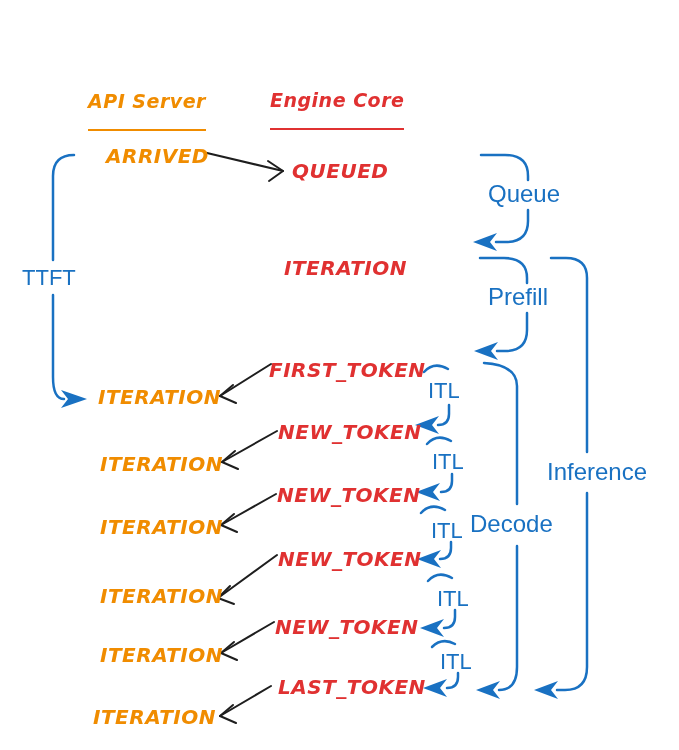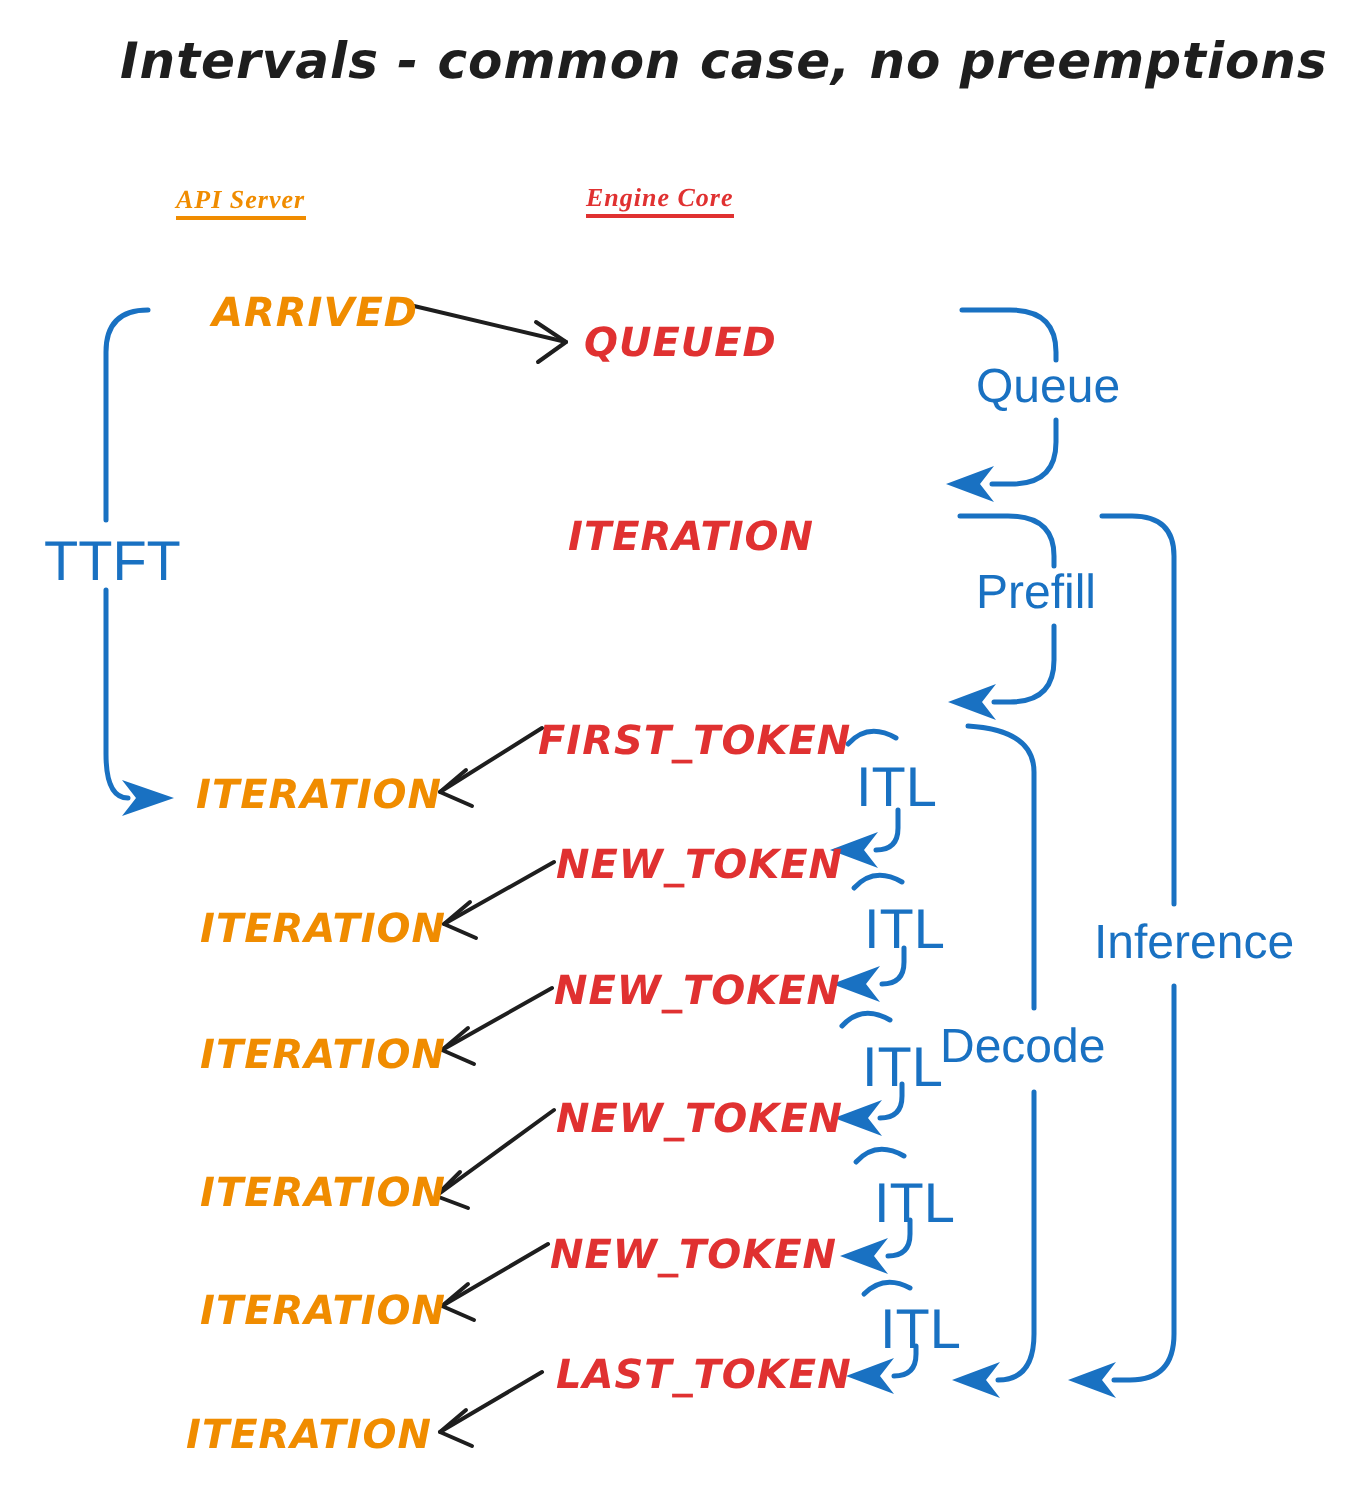--- a/index.html
+++ b/index.html
@@ -17,33 +17,33 @@
     font-family:"DejaVu Sans",sans-serif;
     font-style:italic;
     font-weight:bold;
     letter-spacing:.5px;
   }
   .title{
     left:60px;top:17px;width:510px;
     text-align:center;
     font-size:25px;color:#1e1e1e;
   }
-  .colhead{font-size:13px;padding-bottom:1px;border-bottom:2.5px solid currentColor;font-family:Liberation Serif, serif;}
+  .colhead{font-size:19px;padding-bottom:17px;border-bottom:2.5px solid currentColor;}
   .orange{color:#f08c00;}
   .red{color:#e03131;}
   .event{font-size:20px;}
   
   .blue{
     color:#1971c2;
     font-family:"Liberation Sans",sans-serif;
     font-weight:normal;
     text-align:left;
   }
   .big{font-size:24px;}
-  .small{font-size:28px;}
+  .small{font-size:22px;}
 </style>
 </head>
 <body>
 
 <div class="canvas">
 
   <svg class="strokes" width="679" height="750" viewBox="0 0 679 750">
 
     <g stroke="#1971c2" stroke-width="2.5" fill="none" stroke-linecap="round">
       <path d="M 74 155 Q 53 155 53 176 L 53 260"></path>
@@ -129,26 +129,25 @@
     <g stroke="#1e1e1e" stroke-width="2" fill="none" stroke-linecap="round">
       <path d="M 274 622 L 221 653"></path>
       <path d="M 221 653 L 234 642 M 221 653 L 237 660"></path>
     </g>
     <g stroke="#1e1e1e" stroke-width="2" fill="none" stroke-linecap="round">
       <path d="M 271 686 L 220 716"></path>
       <path d="M 220 716 L 233 705 M 220 716 L 236 723"></path>
     </g>
   </svg>
 
-  <div class="lbl hand title">Intervals - common case, no preemptions</div>
 
   <div class="lbl" style="left:88px;top:91px;">
     <span class="hand colhead orange">API Server</span>
   </div>
-  <div class="lbl" style="left:293px;top:90px;">
+  <div class="lbl" style="left:270px;top:90px;">
     <span class="hand colhead red">Engine Core</span>
   </div>
 
   <div class="lbl hand event orange" style="left:106px;top:145px;">ARRIVED</div>
   <div class="lbl hand event orange" style="left:98px;top:386px;">ITERATION</div>
   <div class="lbl hand event orange" style="left:100px;top:453px;">ITERATION</div>
   <div class="lbl hand event orange" style="left:100px;top:516px;">ITERATION</div>
   <div class="lbl hand event orange" style="left:100px;top:585px;">ITERATION</div>
   <div class="lbl hand event orange" style="left:100px;top:644px;">ITERATION</div>
   <div class="lbl hand event orange" style="left:93px;top:706px;">ITERATION</div>

